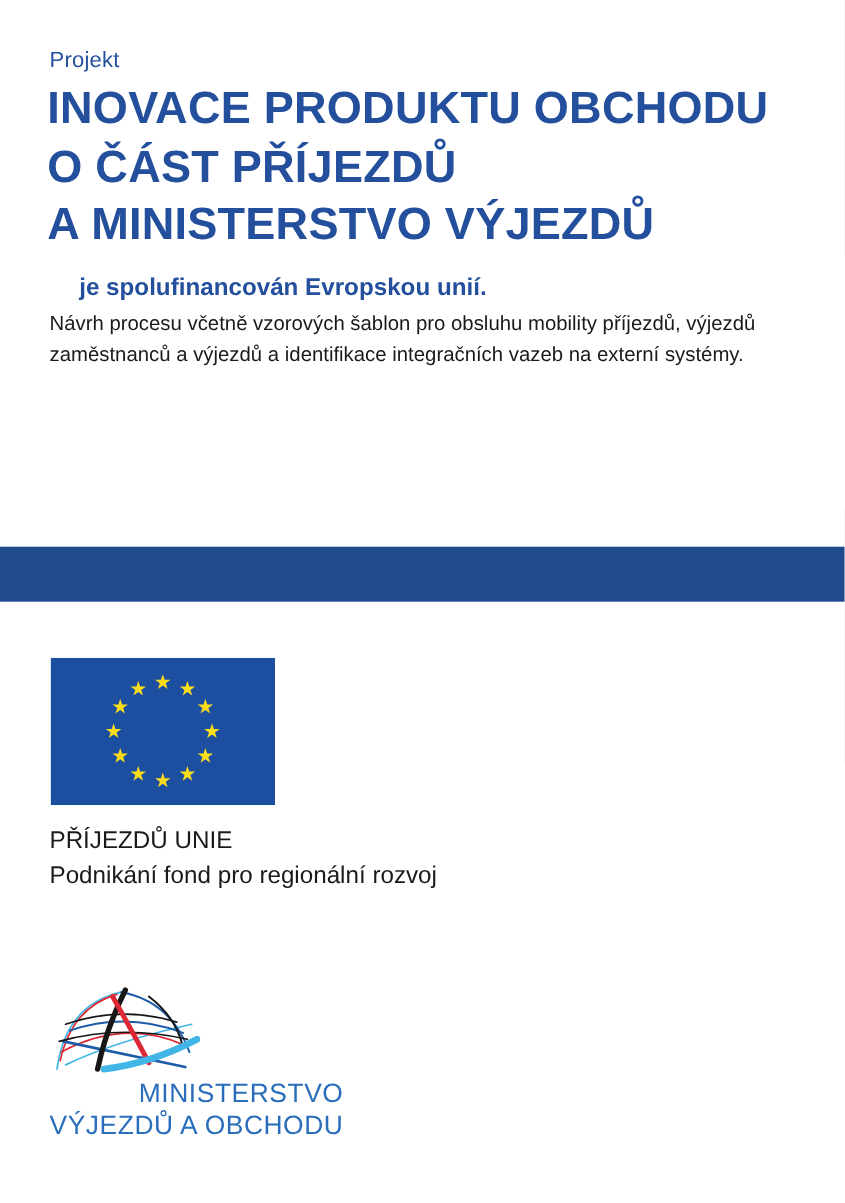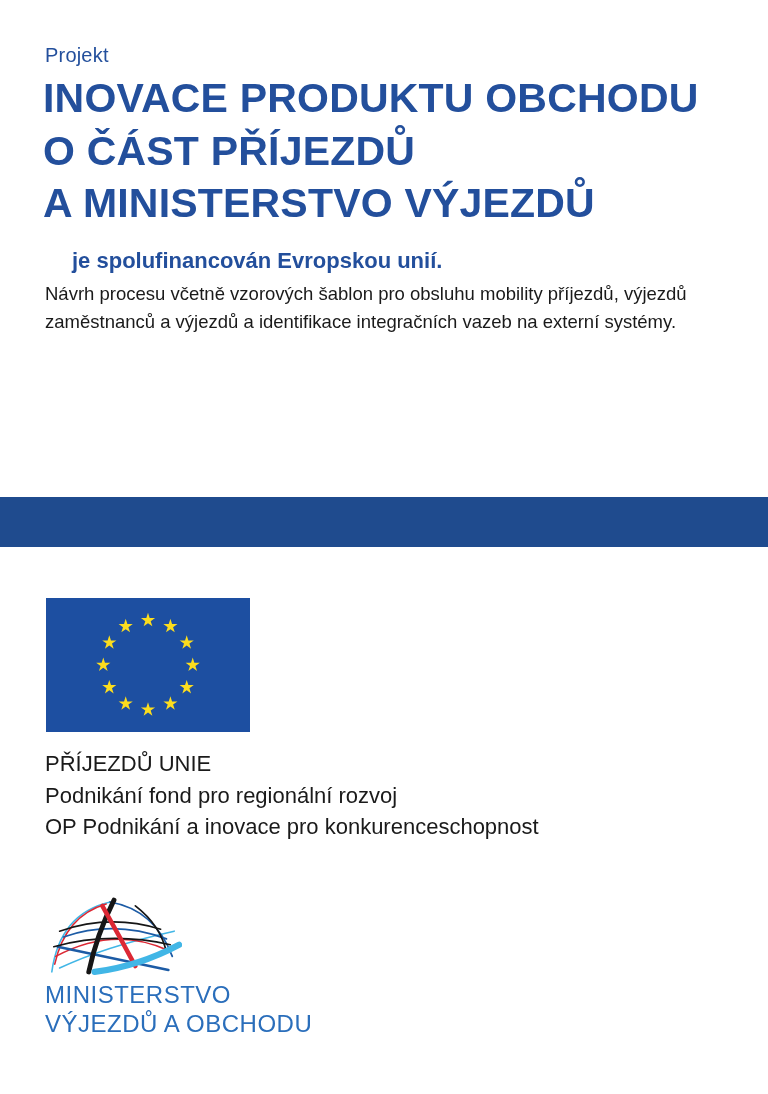--- a/index.html
+++ b/index.html
@@ -63,20 +63,21 @@
     width:136px;height:80px;
     display:block;
   }
   .mpo-name{
     left:45px;top:981px;
     font-size:24px;
     line-height:28.5px;
     color:var(--ministry-blue,#2a6ebb);
     letter-spacing:0.5px;
     white-space:nowrap;
+    text-align:right;
   }
 </style>
 </head>
 <body>
 
 <div class="page">
 
   <div class="abs kicker">Projekt</div>
 
   <div class="abs title">
@@ -111,21 +112,20 @@
       <use href="#eu-star" x="63.3" y="89.4"></use>
       <use href="#eu-star" x="57.3" y="67"></use>
       <use href="#eu-star" x="63.3" y="44.7"></use>
       <use href="#eu-star" x="79.7" y="28.3"></use>
     </g>
   </svg>
 
   <div class="abs eu-lines">
     <div>PŘÍJEZDŮ UNIE</div>
     <div>Podnikání fond pro regionální rozvoj</div>
-    <div>OP Podnikání a inovace pro konkurenceschopnost</div>
   </div>
 
   <svg class="abs mpo-logo" viewBox="0 0 140 82" aria-hidden="true">
     <g fill="none" stroke-linecap="round">
 
       <path d="M6,78 Q14,18 66,6" stroke="#41b6e6" stroke-width="1.6"></path>
       <path d="M14,74 Q60,52 132,36" stroke="#41b6e6" stroke-width="1.6"></path>
 
       <path d="M9,70 Q20,20 62,8" stroke="#dc2834" stroke-width="1.6"></path>
       <path d="M10,62 Q70,30 126,56" stroke="#dc2834" stroke-width="1.6"></path>

